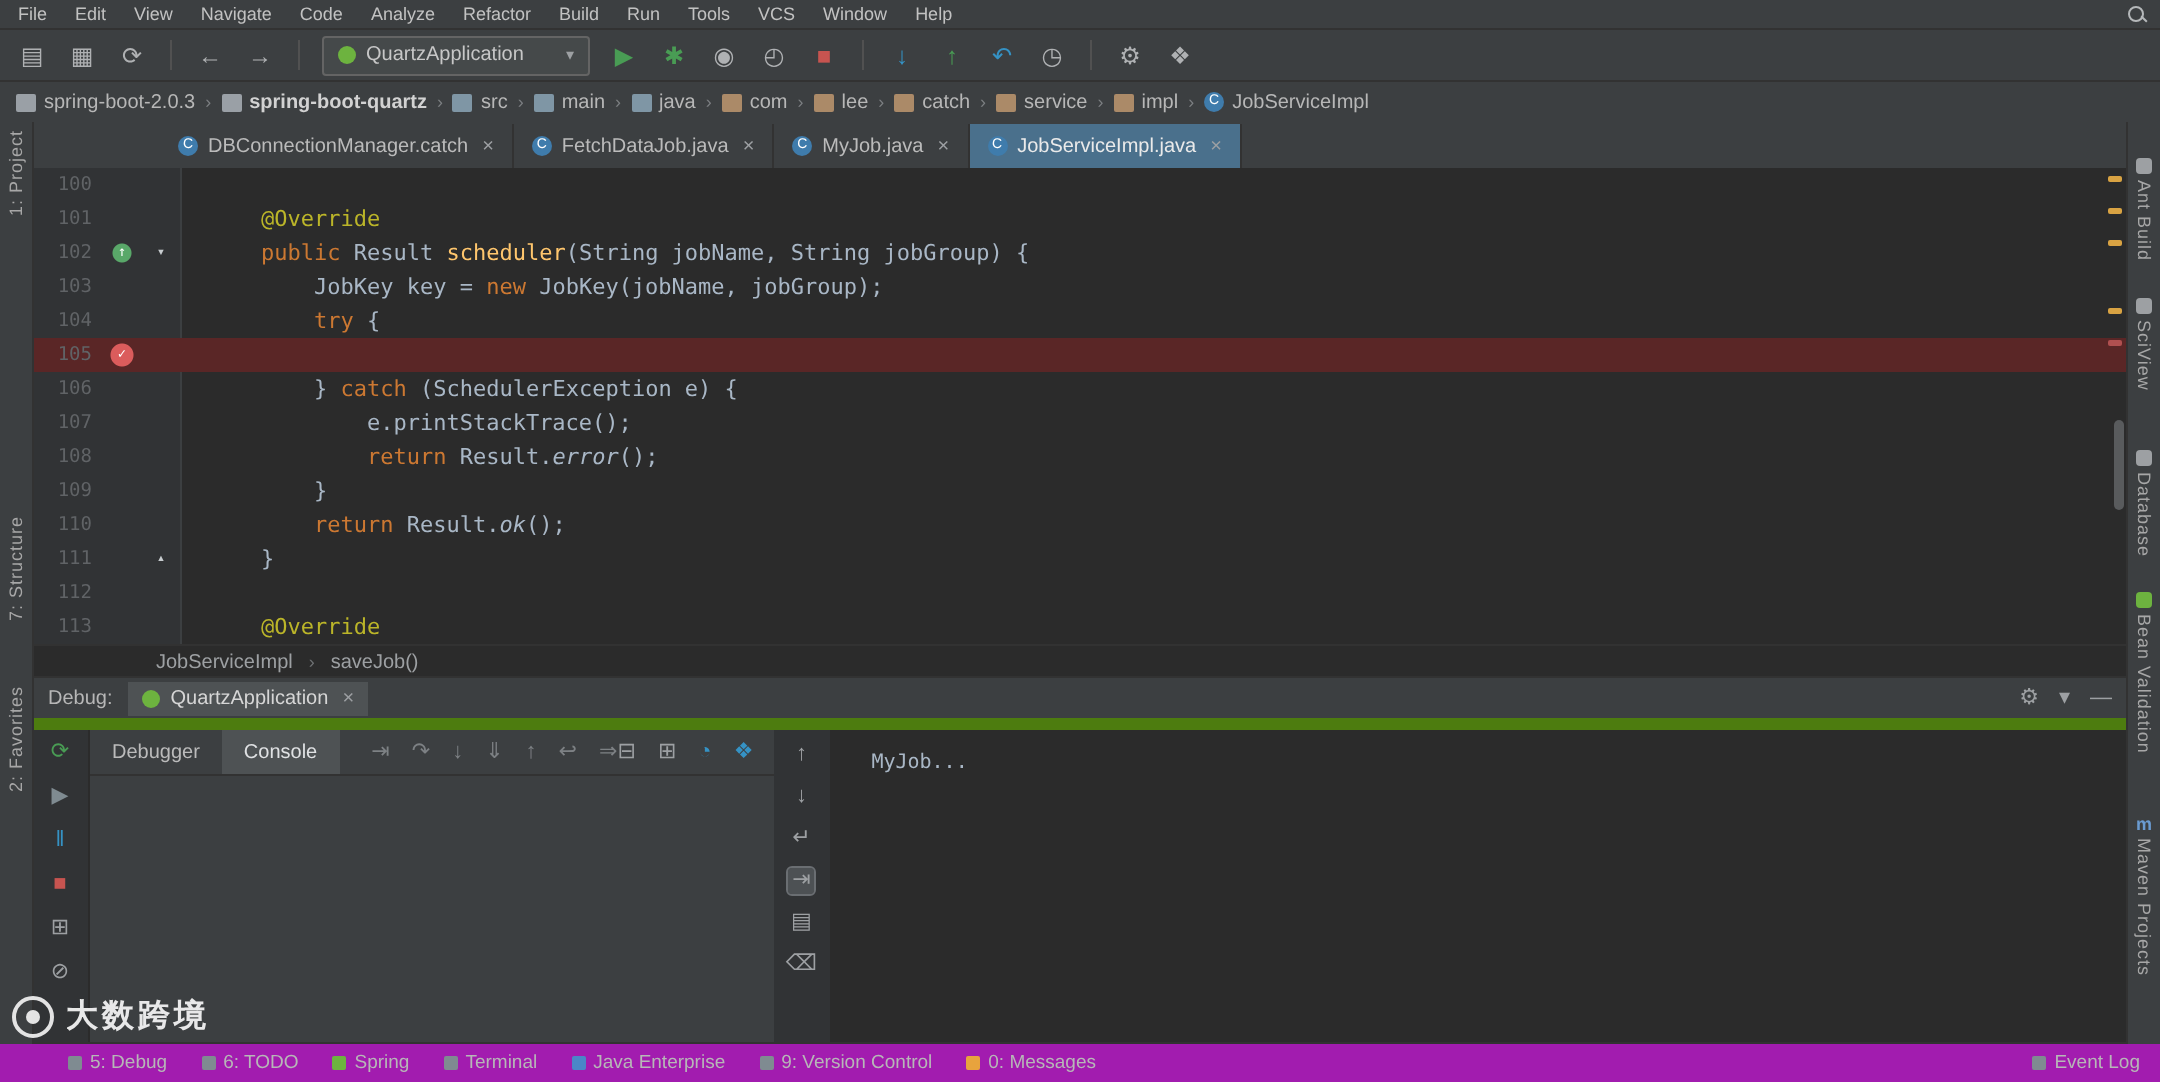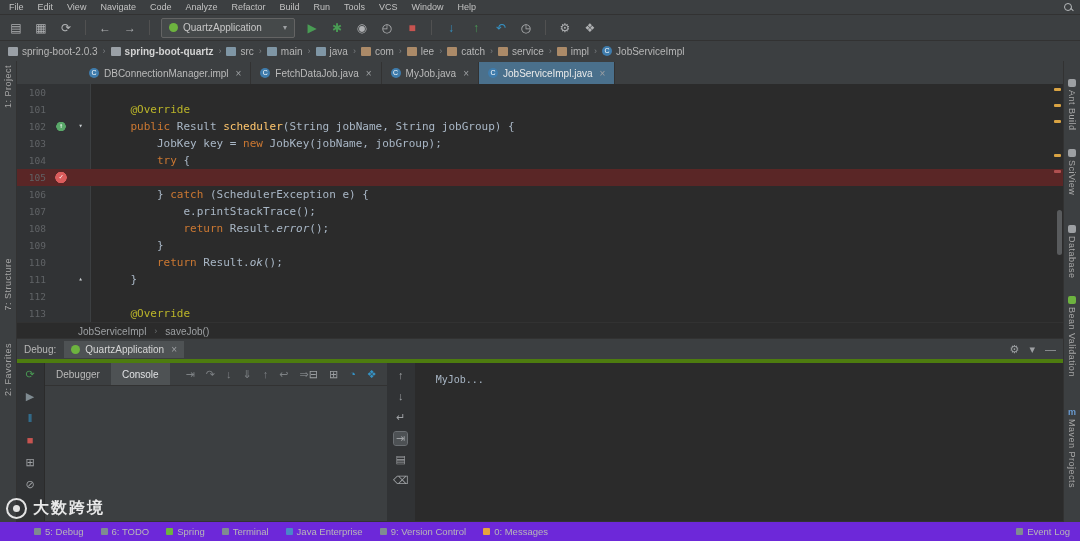--- a/index.html
+++ b/index.html
@@ -76,21 +76,21 @@
   
   .ed-crumbs{position:absolute;left:16px;right:16px;top:322px;height:16px;background:#2b2b2b;border-top:1px solid #323232;
              display:flex;align-items:center;font-size:10px;color:#9da0a3;padding-left:62px;gap:8px;}
   .crumb{cursor:pointer;}
   .crumb-sep{color:#6f7274;font-size:9px;}
 
   
   .debug{position:absolute;left:16px;right:16px;top:338px;bottom:19px;background:#3c3f41;border-top:1px solid #323232;
          display:flex;flex-direction:column;}
   .dbg-header{height:20px;display:flex;align-items:center;font-size:10px;color:#b7b7b7;padding:0 8px;gap:8px;
-              border-bottom:4px solid #4d7c0f;}
+              border-bottom:6px solid #4d7c0f;}
   .dbg-session{display:flex;align-items:center;gap:5px;background:#4e5254;height:17px;padding:0 7px;cursor:pointer;color:#d6d6d6;}
   .dbg-header-icons{margin-left:auto;display:flex;gap:10px;}
   .dbg-content{flex:1;display:flex;min-height:0;}
   .dbg-stripA{width:28px;background:#313335;border-right:1px solid #2b2b2b;display:flex;flex-direction:column;
               align-items:center;padding-top:5px;gap:9px;}
   .dbg-main{flex:1;display:flex;min-width:0;}
   .dbg-tabs-row{height:22px;display:flex;align-items:center;background:#3c3f41;border-bottom:1px solid #323232;
                 font-size:10px;color:#bbb;}
   .dbg-tab{padding:0 11px;height:22px;display:flex;align-items:center;cursor:pointer;}
   .dbg-tab.active{background:#4e5254;color:#e0e2e4;}
@@ -99,21 +99,21 @@
   .dbg-right{margin-left:auto;display:flex;gap:11px;padding-right:10px;}
   .dbg-lower{flex:1;display:flex;min-height:0;}
   .dbg-stripB{width:28px;background:#313335;border-right:1px solid #2b2b2b;display:flex;flex-direction:column;
               align-items:center;padding-top:6px;gap:8px;}
   .dbg-ic{font-size:11px;line-height:13px;cursor:pointer;color:#9da0a3;text-align:center;}
   .dbg-ic.sel{background:#4d5154;outline:1px solid #6a6e72;border-radius:2px;padding:0 2px;}
   .console{flex:1;background:#2b2b2b;font-family:"DejaVu Sans Mono",monospace;font-size:10px;color:#a9b7c6;
            padding:11px 0 0 20px;}
 
   
-  .statusbar{position:absolute;left:0;right:0;bottom:0;height:19px;background:#6d28d9;border-top:1px solid #323232;
+  .statusbar{position:absolute;left:0;right:0;bottom:0;height:19px;background:#a21caf;border-top:1px solid #323232;
              display:flex;align-items:center;font-size:9.5px;color:#b7b7b7;padding:0 10px 0 34px;}
   .sb-left{display:flex;align-items:center;gap:17px;}
   .sb-right{margin-left:auto;display:flex;align-items:center;gap:14px;}
   .sb-item{display:flex;align-items:center;gap:4px;cursor:pointer;}
   .sb-ic{width:7px;height:7px;border-radius:1px;flex:none;}
 
   
   .watermark{position:absolute;left:6px;top:498px;display:flex;align-items:center;gap:6px;z-index:9;opacity:.95;}
   .wm-logo{width:17px;height:17px;border:2px solid #ededed;border-radius:50%;position:relative;}
   .wm-logo::after{content:"";position:absolute;left:5px;top:5px;width:7px;height:7px;border-radius:50%;background:#ededed;}
@@ -224,21 +224,21 @@
       <span class="nav-sep">›</span>
       <span class="nav-item">
         <span class="nav-ic ic-class">C</span>
         <span class="nav-label">JobServiceImpl</span>
       </span>
     </div>
 
   <div class="tabbar">
       <div class="tab">
         <span class="class-ic">C</span>
-        <span class="tab-label">DBConnectionManager.impl</span>
+        <span class="tab-label">DBConnectionManager.catch</span>
         <span class="tab-close">×</span>
       </div>
       <div class="tab">
         <span class="class-ic">C</span>
         <span class="tab-label">FetchDataJob.java</span>
         <span class="tab-close">×</span>
       </div>
       <div class="tab">
         <span class="class-ic">C</span>
         <span class="tab-label">MyJob.java</span>

